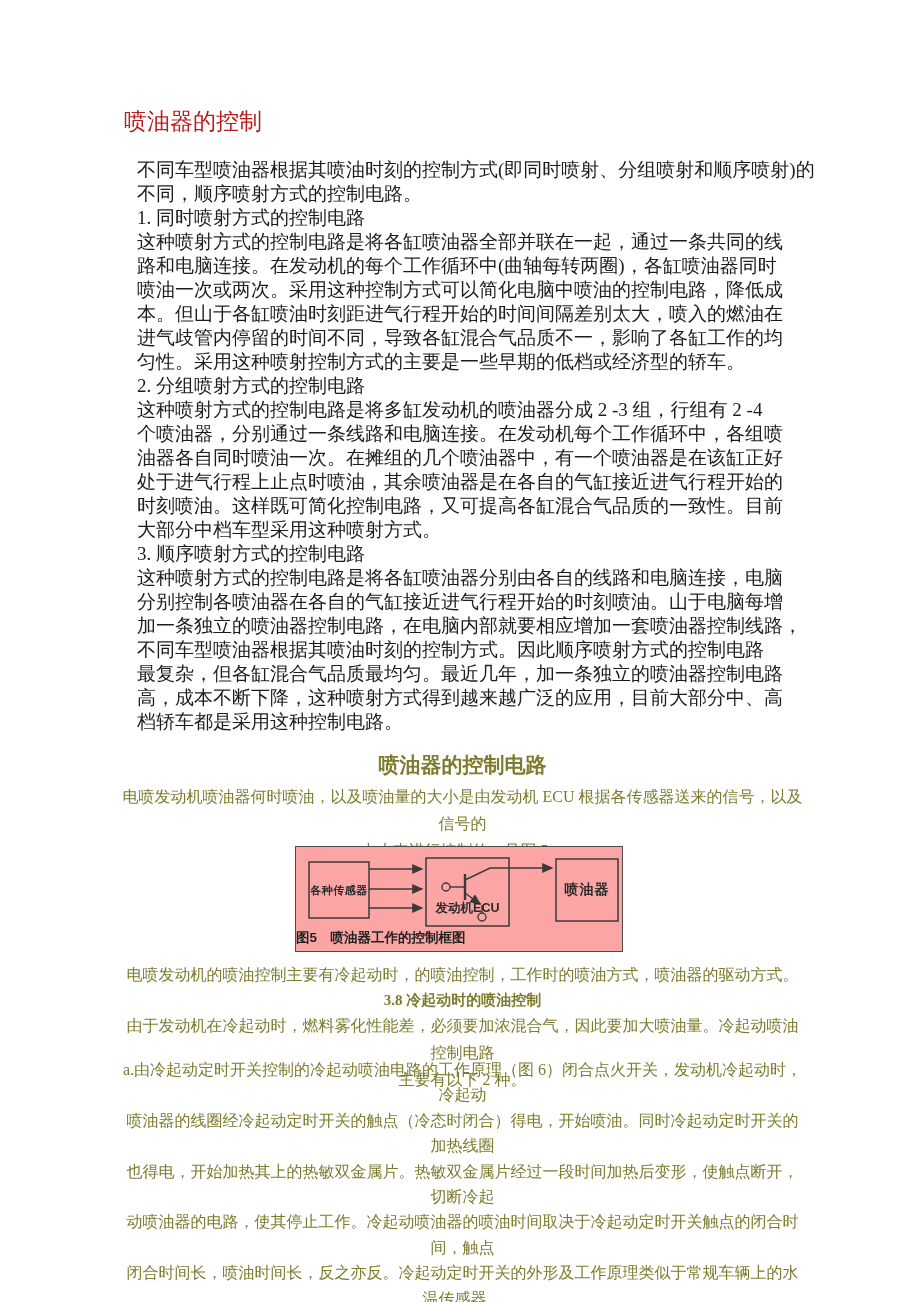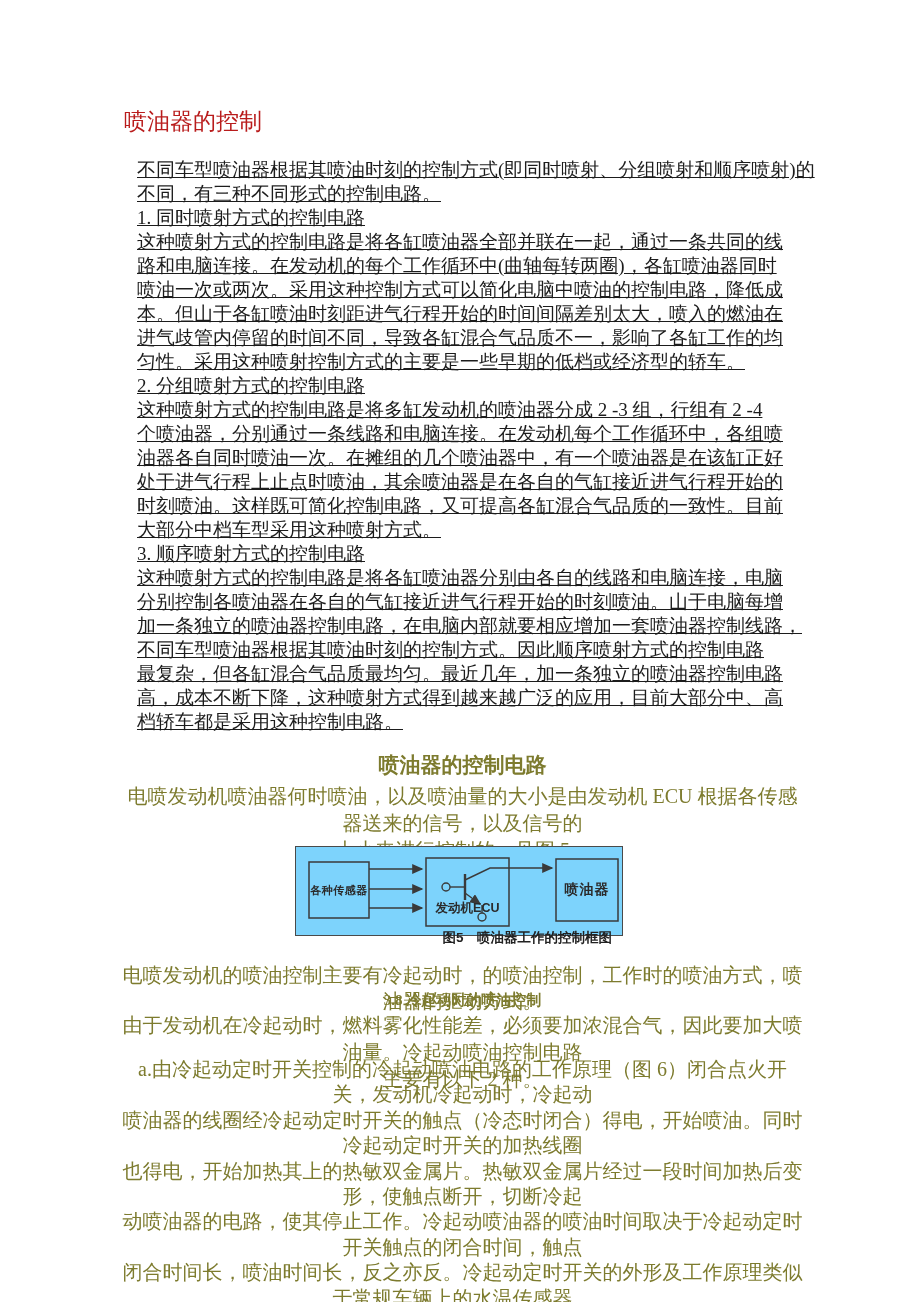--- a/index.html
+++ b/index.html
@@ -23,32 +23,31 @@
     color: #b91c1c;
     white-space: nowrap;
   }
   .black-body {
     position: absolute;
     left: 137px; top: 158px;
     width: 700px;
     font-size: 19px;
     line-height: 24px;
     color: #1c1c1c;
-    text-decoration: underline;
   }
   .black-body .bline { white-space: nowrap; }
 
   
   .olive { color: #7d7b2e; }
   .o-block {
     position: absolute;
     left: 120px;
     width: 685px;
     text-align: center;
-    font-size: 20px;
+    font-size: 16px;
   }
   .o-header {
     top: 753px;
     font-weight: 700;
     font-size: 21px;
     line-height: 24px;
   }
   .o-p1 { top: 783px; line-height: 27px; }
   .o-after { top: 962px; line-height: 26px; }
   .o-sub {
@@ -57,57 +56,57 @@
     font-weight: 600;
     font-size: 15px;
   }
   .o-p2 { top: 1012px; line-height: 27px; }
   .o-p3 { top: 1057px; line-height: 25.4px; }
 
   
   .figure {
     position: absolute;
     left: 295px; top: 846px;
-    width: 328px; height: 90px;
-    background: #7dd3fc;
+    width: 328px; height: 106px;
+    background: #fca5a5;
     border: 1px solid #4a4a4a;
     font-family: "Liberation Sans", "DejaVu Sans", sans-serif;
     color: #2b2b2b;
   }
   .figure svg { position: absolute; left: 0; top: 0; }
   .fig-label {
     position: absolute;
     display: flex;
     align-items: center;
     justify-content: center;
     font-weight: 700;
     color: #2b2b2b;
   }
   .fl-sensors { left: 13px; top: 15px; width: 60px; height: 56px; font-size: 11px; letter-spacing: 0.5px; }
   .fl-ecu     { left: 130px; top: 50px; width: 83px; height: 22px; font-size: 12.5px; }
   .fl-injector{ left: 260px; top: 12px; width: 62px; height: 62px; font-size: 14px; letter-spacing: 1px; }
   .fig-caption {
     position: absolute;
     left: 0; right: 10px; top: 82px;
-    text-align: right;
+    text-align: left;
     font-size: 13.5px;
     font-weight: 700;
     color: #222222;
   }
 </style>
 </head>
 <body>
 
 <div class="page">
 
   <div class="doc-title">喷油器的控制</div>
 
   <div class="black-body">
     <div class="bline">不同车型喷油器根据其喷油时刻的控制方式(即同时喷射、分组喷射和顺序喷射)的</div>
-    <div class="bline">不同，有三种不同形式的控制电路。</div>
+    <div class="bline">不同，顺序喷射方式的控制电路。</div>
     <div class="bline">1. 同时喷射方式的控制电路</div>
     <div class="bline">这种喷射方式的控制电路是将各缸喷油器全部并联在一起，通过一条共同的线</div>
     <div class="bline">路和电脑连接。在发动机的每个工作循环中(曲轴每转两圈)，各缸喷油器同时</div>
     <div class="bline">喷油一次或两次。采用这种控制方式可以简化电脑中喷油的控制电路，降低成</div>
     <div class="bline">本。但山于各缸喷油时刻距进气行程开始的时间间隔差别太大，喷入的燃油在</div>
     <div class="bline">进气歧管内停留的时间不同，导致各缸混合气品质不一，影响了各缸工作的均</div>
     <div class="bline">匀性。采用这种喷射控制方式的主要是一些早期的低档或经济型的轿车。</div>
     <div class="bline">2. 分组喷射方式的控制电路</div>
     <div class="bline">这种喷射方式的控制电路是将多缸发动机的喷油器分成 2 -3 组，行组有 2 -4</div>
     <div class="bline">个喷油器，分别通过一条线路和电脑连接。在发动机每个工作循环中，各组喷</div>

